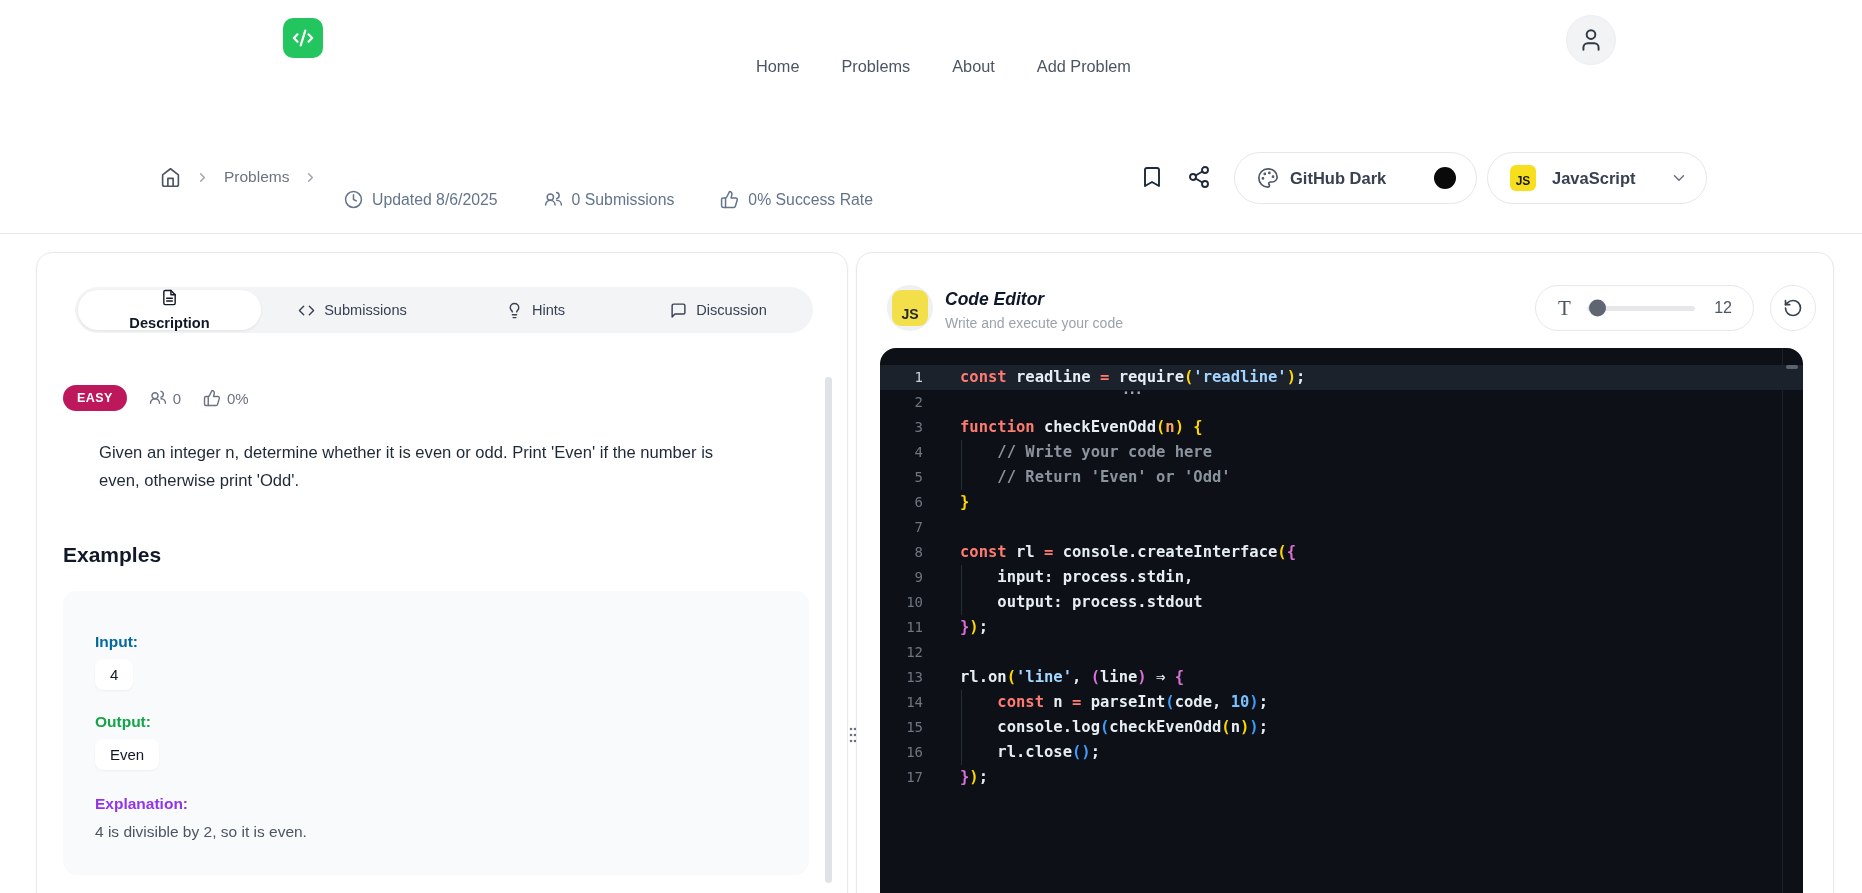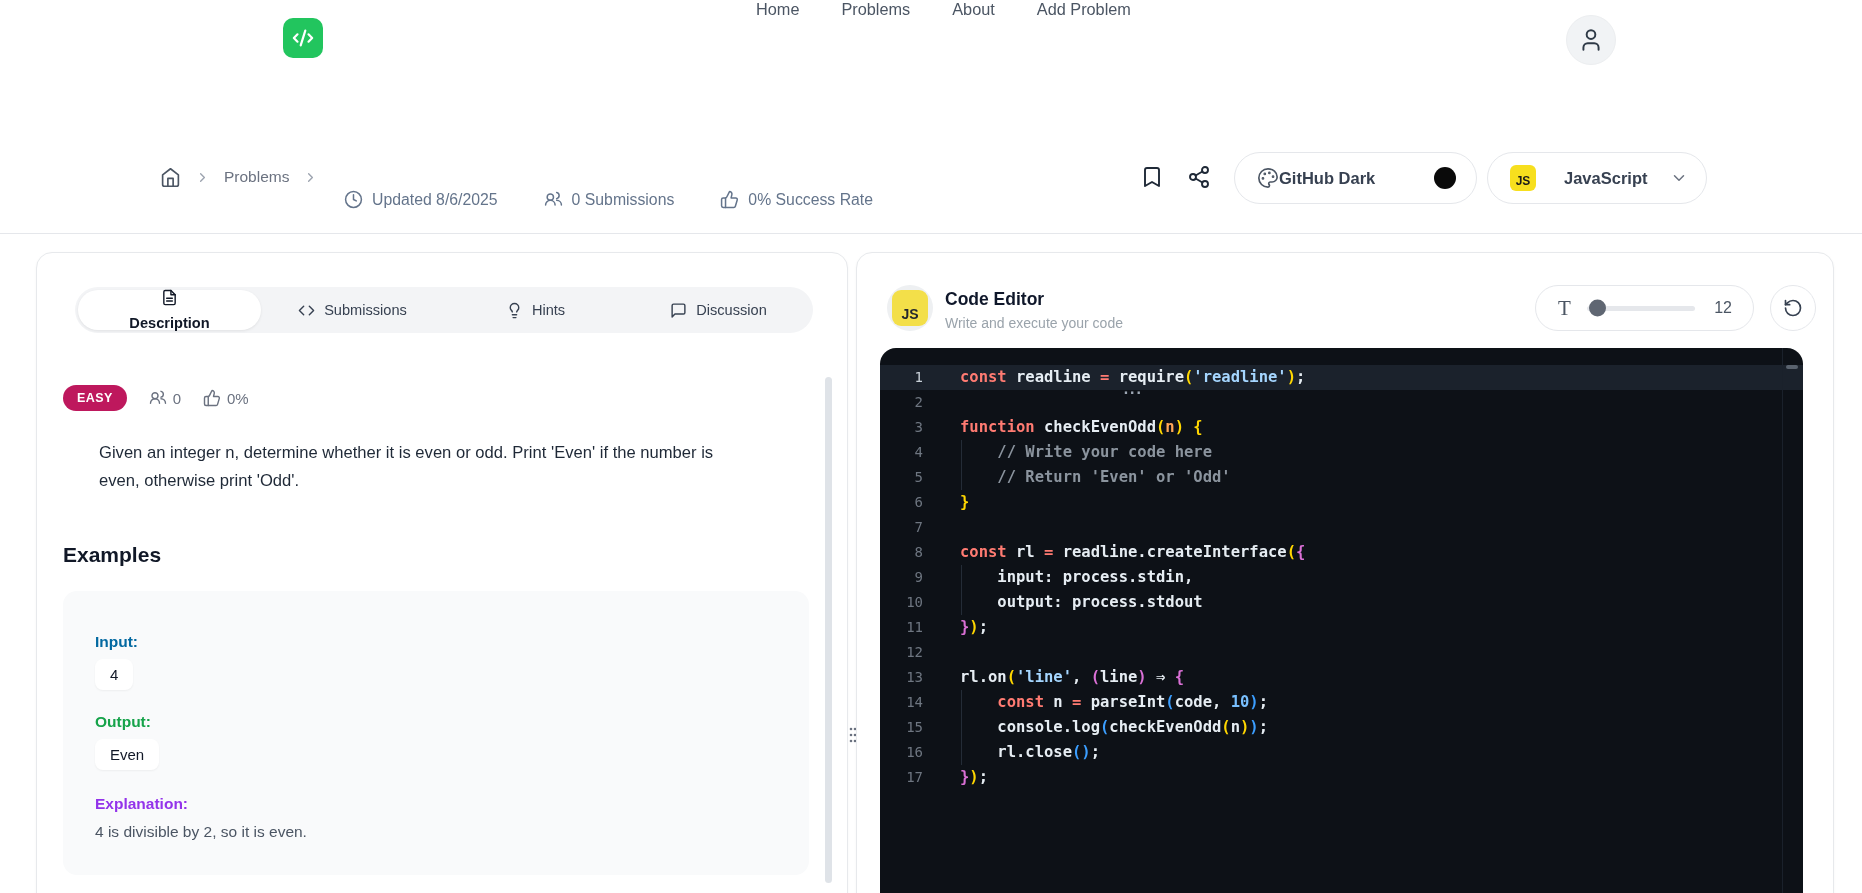--- a/index.html
+++ b/index.html
@@ -4,21 +4,21 @@
 <style>
   * { margin:0; padding:0; box-sizing:border-box; }
   html,body { width:1862px; height:893px; overflow:hidden; background:#fff;
     font-family:"Liberation Sans", sans-serif; }
   #stage { position:relative; width:1862px; height:893px; background:#fff; }
   svg { display:block; }
 
   
   .logo { position:absolute; left:283px; top:18px; width:40px; height:40px;
     background:#22c55e; border-radius:10px; display:flex; align-items:center; justify-content:center; cursor:pointer; }
-  .nav { position:absolute; left:756px; top:0; height:76px; display:flex; align-items:flex-start; gap:42px; }
+  .nav { position:absolute; left:756px; top:0; height:76px; display:flex; align-items:flex-end; gap:42px; }
   .nav a { color:#4b5563; font-size:16.3px; text-decoration:none; cursor:pointer; }
   .avatar { position:absolute; left:1566px; top:15px; width:50px; height:50px; border-radius:50%;
     background:#f1f3f5; border:1px solid #eceef0; display:flex; align-items:center; justify-content:center;
     color:#2f3a47; cursor:pointer; }
 
   
   .crumb-row { position:absolute; left:160px; top:162px; height:30px; display:flex; align-items:center; gap:14px; color:#6b7280; }
   .crumb-row .home { color:#4b5563; cursor:pointer; }
   .crumb-row .sep { color:#9ca3af; }
   .crumb-row .crumb { font-size:15.5px; color:#6b7280; cursor:pointer; }
@@ -59,21 +59,21 @@
   .ex-text { position:absolute; left:32px; font-size:15.5px; color:#4b5563; }
   .l-scrollbar { position:absolute; left:788px; top:124px; width:7px; height:506px; border-radius:4px; background:#dfe3e8; cursor:pointer; }
   .grip { position:absolute; left:846px; top:722px; width:14px; height:26px; display:flex; align-items:center;
     justify-content:center; color:#6b7280; cursor:col-resize; }
 
   
   .js-circle { position:absolute; left:30px; top:32px; width:46px; height:46px; border-radius:50%;
     background:#eef0f2; display:flex; align-items:center; justify-content:center; }
   .js-circle .inner { width:36px; height:36px; border-radius:9px; background:#f3df49; color:#23272e;
     font-size:14px; font-weight:800; display:flex; align-items:flex-end; justify-content:center; padding-bottom:4px; }
-  .ed-title { position:absolute; left:88px; top:36px; font-size:17.5px; font-weight:700; color:#0f172a; }
+  .ed-title { position:absolute; left:88px; top:36px; font-size:17.5px; font-weight:700; color:#0f172a;font-style:italic; }
   .ed-sub { position:absolute; left:88px; top:62px; font-size:14px; color:#9aa3ab; }
   .font-pill { position:absolute; left:678px; top:32px; width:219px; height:46px; border:1px solid #e5e7eb;
     border-radius:23px; display:flex; align-items:center; background:#fff; }
   .font-pill .tglyph { margin-left:22px; font-family:"Liberation Serif", serif; font-size:21px; color:#4b5563; }
   .slider { position:relative; margin-left:16px; width:108px; height:5px; background:#e5e7eb; border-radius:3px; cursor:pointer; }
   .slider .thumb { position:absolute; left:2px; top:50%; transform:translateY(-50%); width:17px; height:17px;
     border-radius:50%; background:#5f6672; }
   .font-val { margin-left:auto; margin-right:21px; font-size:16px; color:#4b5563; }
   .reset-btn { position:absolute; left:913px; top:32px; width:46px; height:46px; border-radius:50%;
     border:1px solid #e5e7eb; background:#fff; display:flex; align-items:center; justify-content:center;
@@ -192,26 +192,26 @@
   <div class="pill" style="left:1234px; top:152px; width:243px;">
     <span style="margin-left:22px; color:#4b5563;">
       <svg width="22" height="22" viewBox="0 0 24 24" fill="none" stroke="currentColor" stroke-width="1.8" stroke-linecap="round" stroke-linejoin="round">
           <circle cx="13.5" cy="6.5" r=".6" fill="currentColor"></circle>
           <circle cx="17.5" cy="10.5" r=".6" fill="currentColor"></circle>
           <circle cx="8.5" cy="7.5" r=".6" fill="currentColor"></circle>
           <circle cx="6.5" cy="12.5" r=".6" fill="currentColor"></circle>
           <path d="M12 2C6.5 2 2 6.5 2 12s4.5 10 10 10c.926 0 1.648-.746 1.648-1.688 0-.437-.18-.835-.437-1.125-.29-.289-.438-.652-.438-1.125a1.64 1.64 0 0 1 1.668-1.668h1.996c3.051 0 5.555-2.503 5.555-5.554C21.965 6.012 17.461 2 12 2z"></path>
         </svg>
     </span>
-    <span class="label" style="">GitHub Dark</span>
+    <span class="label" style="margin-left:11px;">GitHub Dark</span>
     <span class="theme-dot"></span>
   </div>
   <div class="pill" style="left:1487px; top:152px; width:220px;">
     <span class="js-badge" style="margin-left:22px;">JS</span>
-    <span class="label" style="margin-left:28px;">JavaScript</span>
+    <span class="label" style="margin-left:16px;">JavaScript</span>
     <span style="margin-left:auto; margin-right:18px; color:#6b7280;">
       <svg width="18" height="18" viewBox="0 0 24 24" fill="none" stroke="currentColor" stroke-width="2" stroke-linecap="round" stroke-linejoin="round">
           <polyline points="6 9 12 15 18 9"></polyline>
         </svg>
     </span>
   </div>
 
   <div class="divider"></div>
 
   <section class="panel" id="left-panel">
@@ -333,21 +333,21 @@
 
     <div class="editor">
       <div id="code-lines">
           <div class="row active"><span class="ln">1</span><span class="code"><span class="kw">const</span><span class="pl"> readline </span><span class="kw">=</span><span class="pl"> </span><span class="ud">require</span><span class="b1">(</span><span class="str">'readline'</span><span class="b1">)</span><span class="pl">;</span></span></div>
           <div class="row"><span class="ln">2</span><span class="code"></span></div>
           <div class="row"><span class="ln">3</span><span class="code"><span class="kw">function</span><span class="pl"> checkEvenOdd</span><span class="b1">(</span><span class="pr">n</span><span class="b1">)</span><span class="pl"> </span><span class="b1">{</span></span></div>
           <div class="row g"><span class="ln">4</span><span class="code"><span class="pl">    </span><span class="com">// Write your code here</span></span></div>
           <div class="row g"><span class="ln">5</span><span class="code"><span class="pl">    </span><span class="com">// Return 'Even' or 'Odd'</span></span></div>
           <div class="row"><span class="ln">6</span><span class="code"><span class="b1">}</span></span></div>
           <div class="row"><span class="ln">7</span><span class="code"></span></div>
-          <div class="row"><span class="ln">8</span><span class="code"><span class="kw">const</span><span class="pl"> rl </span><span class="kw">=</span><span class="pl"> readline.createInterface</span><span class="b1">(</span><span class="b2">{</span></span></div>
+          <div class="row"><span class="ln">8</span><span class="code"><span class="kw">const</span><span class="pl"> rl </span><span class="kw">=</span><span class="pl"> console.createInterface</span><span class="b1">(</span><span class="b2">{</span></span></div>
           <div class="row g"><span class="ln">9</span><span class="code"><span class="pl">    input: process.stdin,</span></span></div>
           <div class="row g"><span class="ln">10</span><span class="code"><span class="pl">    output: process.stdout</span></span></div>
           <div class="row"><span class="ln">11</span><span class="code"><span class="b2">}</span><span class="b1">)</span><span class="pl">;</span></span></div>
           <div class="row"><span class="ln">12</span><span class="code"></span></div>
           <div class="row"><span class="ln">13</span><span class="code"><span class="pl">rl.on</span><span class="b1">(</span><span class="str">'line'</span><span class="pl">, </span><span class="b2">(</span><span class="pl">line</span><span class="b2">)</span><span class="pl"> ⇒ </span><span class="b2">{</span></span></div>
           <div class="row g"><span class="ln">14</span><span class="code"><span class="pl">    </span><span class="kw">const</span><span class="pl"> n </span><span class="kw">=</span><span class="pl"> parseInt</span><span class="b3">(</span><span class="pl">code, </span><span class="num">10</span><span class="b3">)</span><span class="pl">;</span></span></div>
           <div class="row g"><span class="ln">15</span><span class="code"><span class="pl">    console.log</span><span class="b3">(</span><span class="pl">checkEvenOdd</span><span class="b1">(</span><span class="pl">n</span><span class="b1">)</span><span class="b3">)</span><span class="pl">;</span></span></div>
           <div class="row g"><span class="ln">16</span><span class="code"><span class="pl">    rl.close</span><span class="b3">(</span><span class="b3">)</span><span class="pl">;</span></span></div>
           <div class="row"><span class="ln">17</span><span class="code"><span class="b2">}</span><span class="b1">)</span><span class="pl">;</span></span></div>
         </div>

